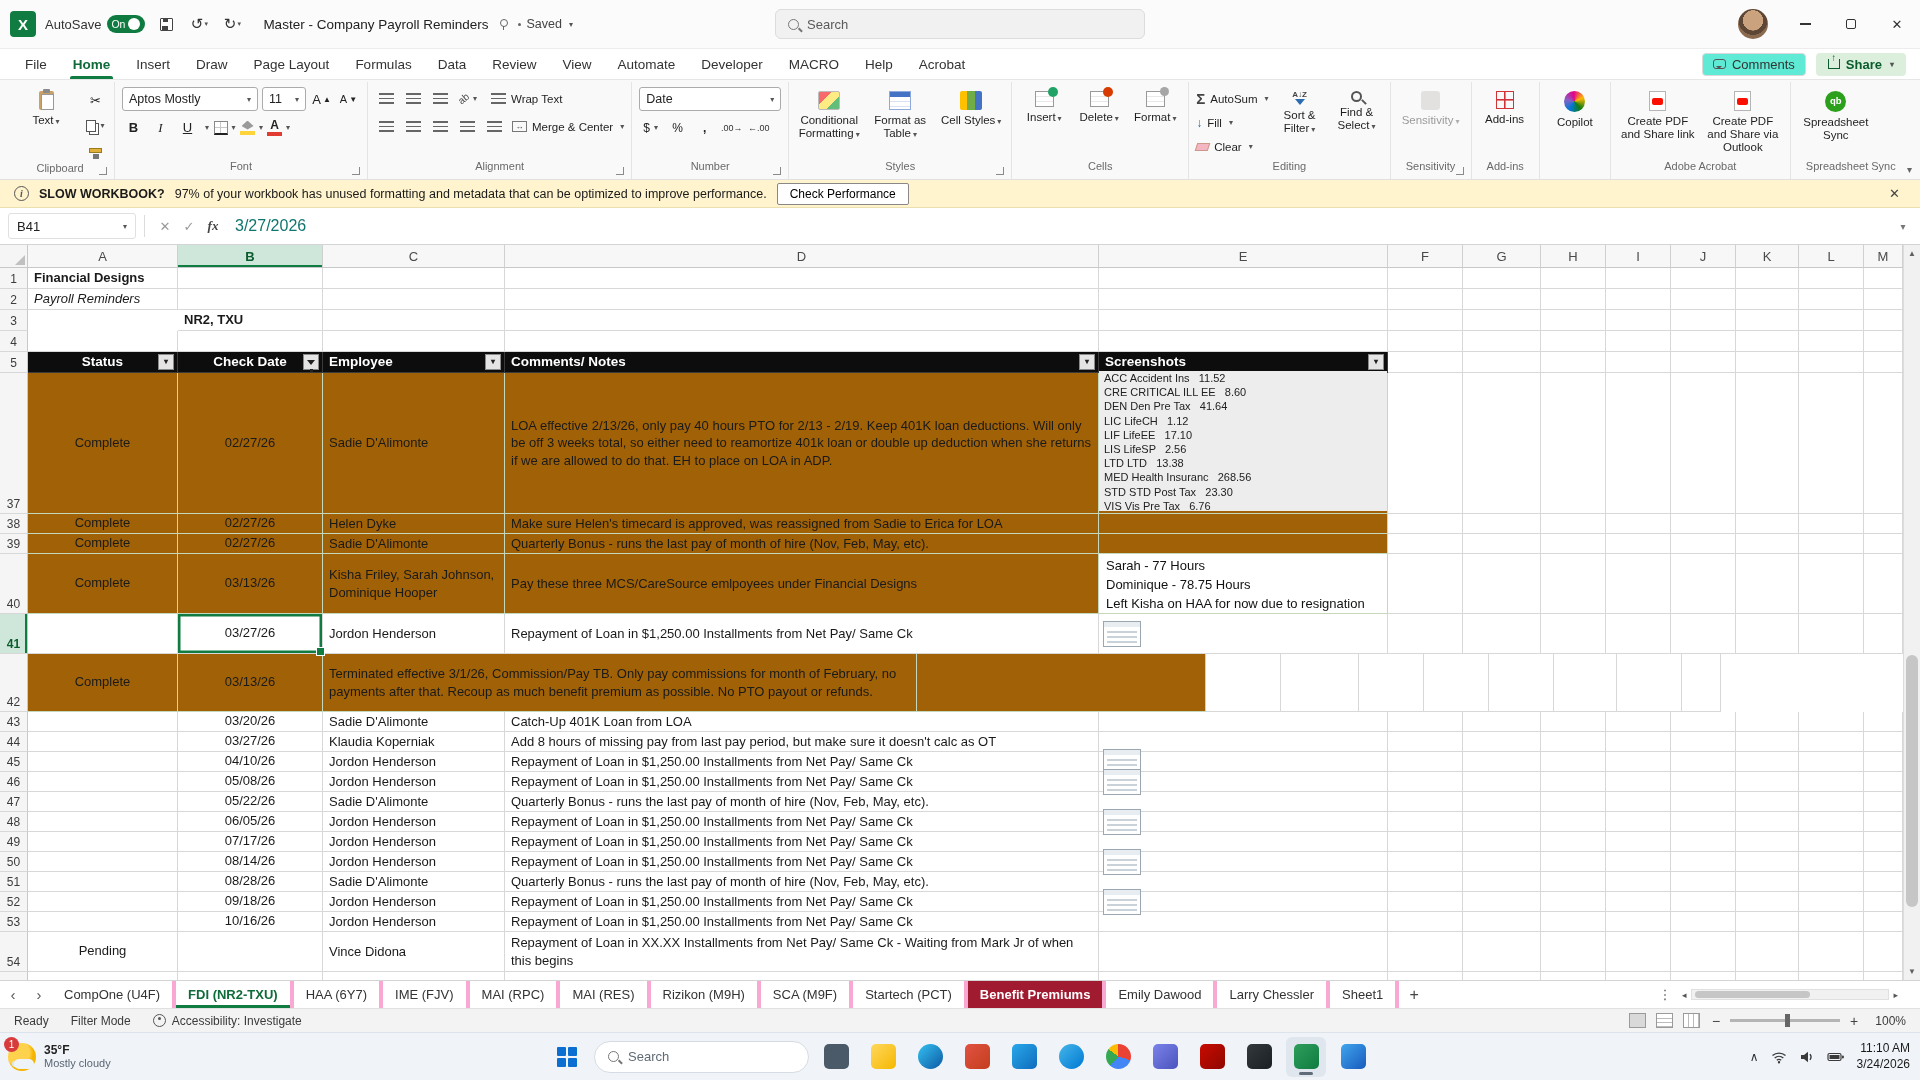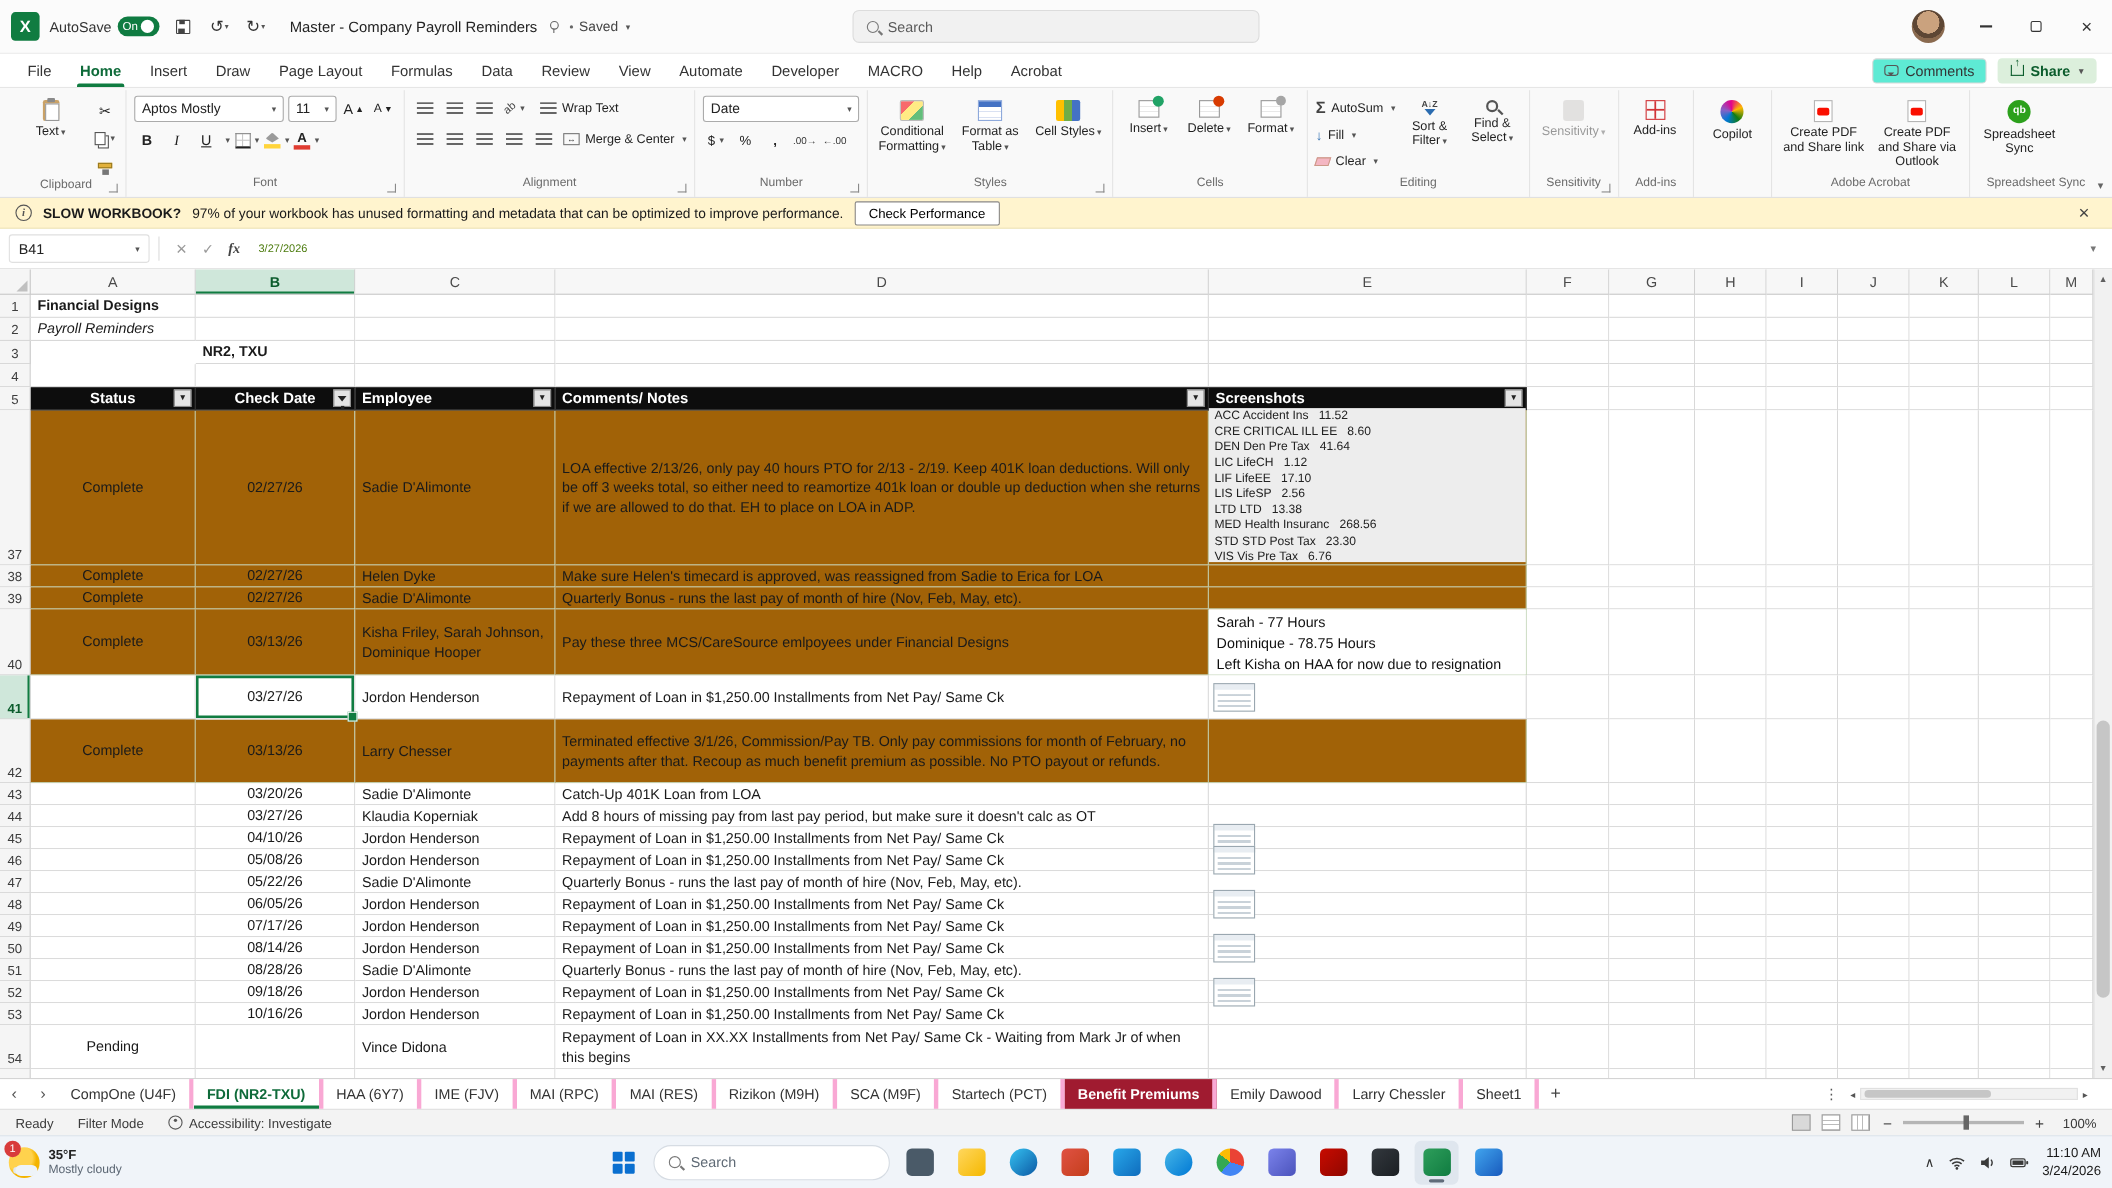--- a/index.html
+++ b/index.html
@@ -115,21 +115,21 @@
   .ntitle{font-weight:700}
   .nbtn{background:#fff;border:1px solid #8a8886;padding:3px 12px;font-size:12px;border-radius:2px;font-family:inherit}
   .nclose{margin-left:auto;color:#444;font-size:13px;padding:0 6px}
 
   
   .fbar{height:37px;background:#fff;display:flex;align-items:center;border-bottom:1px solid #d4d4d4;padding-left:8px}
   .namebox{width:128px;height:26px;display:flex;align-items:center;justify-content:space-between;padding:0 8px;font-size:13px;border:1px solid #e0e0e0;border-radius:3px;color:#222}
   .fsep{width:1px;height:22px;background:#dcdcdc;margin:0 8px}
   .fxb{width:24px;text-align:center;font-size:13px;color:#9a9a9a}
   .fxb.fx{color:#444;font-style:italic;font-family:"Liberation Serif",serif;font-weight:bold}
-  .fvalue{flex:1;font-size:10px;color:#4d7c0f;padding-left:10px}
+  .fvalue{flex:1;font-size:16px;color:#0f766e;padding-left:10px}
   .fexpand{width:34px;text-align:center;color:#777;font-size:10px}
 
   
   .sheet{display:flex;height:735px;background:#fff}
   .gridcol{width:1903px}
   .chead{height:23px;display:flex;background:#f7f7f7}
   .corner{width:28px;height:23px;background:#f5f5f5;border-right:1px solid #c8c8c8;border-bottom:1px solid #c8c8c8;position:relative}
   .corner::after{content:"";position:absolute;right:2px;bottom:2px;border-left:10px solid transparent;border-bottom:10px solid #c0c0c0}
   .colh{height:23px;border-right:1px solid #d0d0d0;border-bottom:1px solid #c8c8c8;display:flex;align-items:center;justify-content:center;font-size:13px;color:#4a4a4a;background:#f7f7f7}
   .colh.sel{background:#cfe7da;color:#0b5c2c;font-weight:700;box-shadow:inset 0 -2px 0 #107C41}
@@ -773,21 +773,20 @@
             <div class="gcell" style="width: 65px;"></div>
             <div class="gcell" style="width: 65px;"></div>
             <div class="gcell" style="width: 63px;"></div>
             <div class="gcell" style="width: 65px;"></div>
             <div class="gcell" style="width: 39px;"></div>
           </div>
           <div class="grow green" style="height: 58px;">
             <div class="rowh">42</div>
             <div class="gcell fillcell center" style="width: 150px;">Complete</div>
             <div class="gcell fillcell center" style="width: 145px;">03/13/26</div>
-            <div class="gcell fillcell emp" style="width: 182px;">Larry Chesser</div>
             <div class="gcell fillcell notes" style="width: 594px;">Terminated effective 3/1/26, Commission/Pay TB. Only pay commissions for month of February, no payments after that. Recoup as much benefit premium as possible. No PTO payout or refunds.</div>
             <div class="gcell fillcell shots" style="width: 289px;"></div>
             <div class="gcell" style="width: 75px;"></div>
             <div class="gcell" style="width: 78px;"></div>
             <div class="gcell" style="width: 65px;"></div>
             <div class="gcell" style="width: 65px;"></div>
             <div class="gcell" style="width: 65px;"></div>
             <div class="gcell" style="width: 63px;"></div>
             <div class="gcell" style="width: 65px;"></div>
             <div class="gcell" style="width: 39px;"></div>

